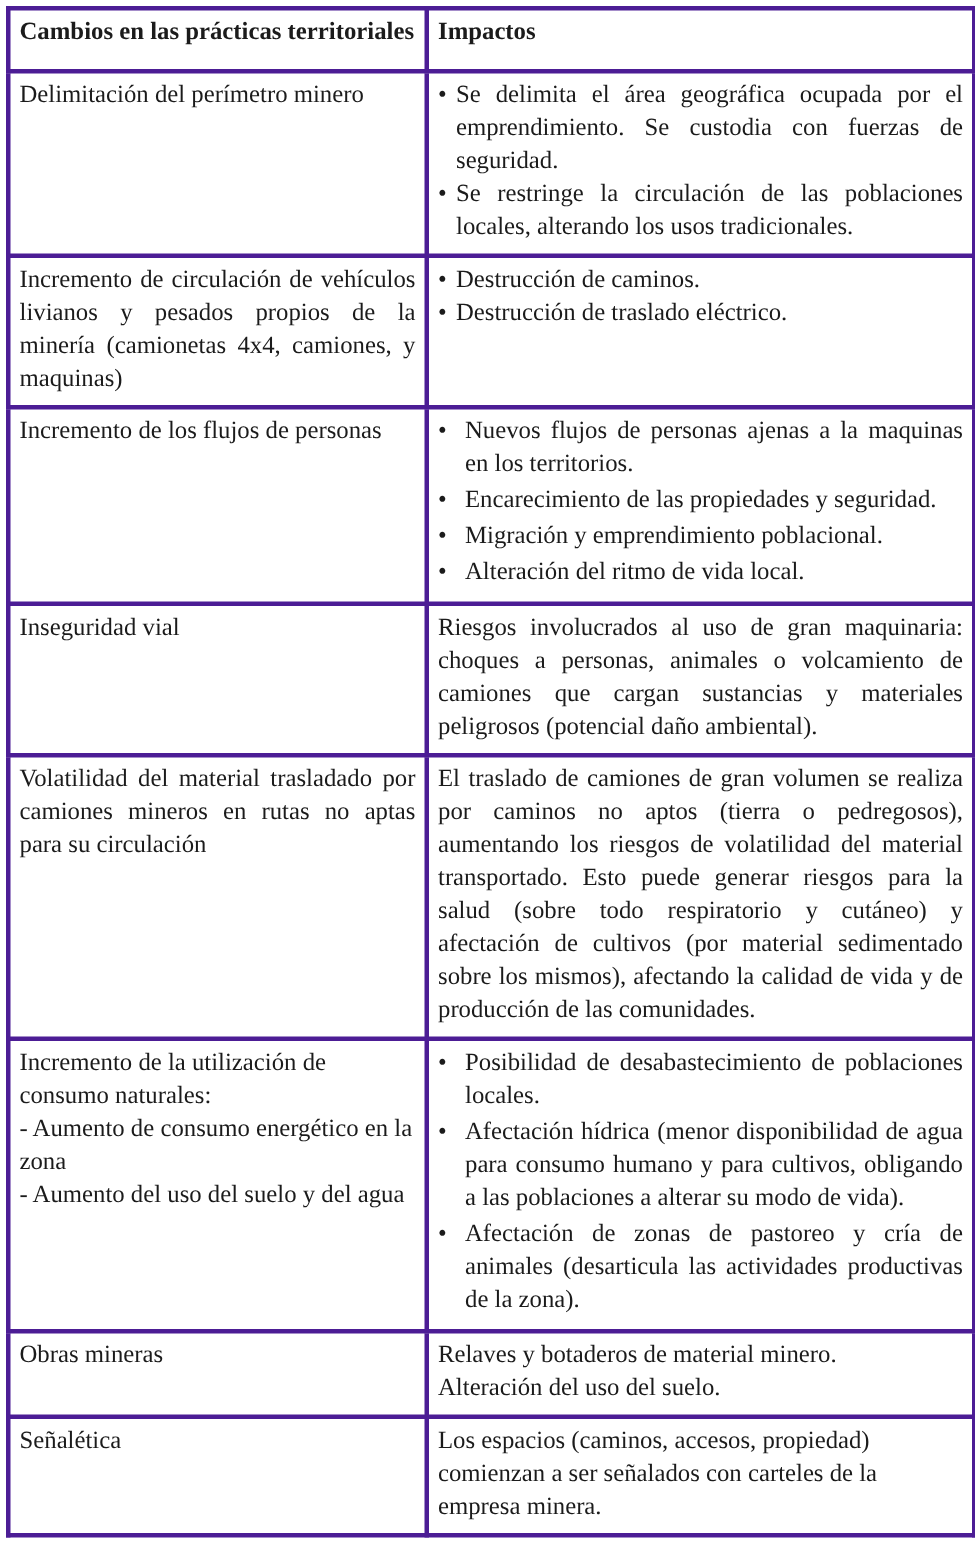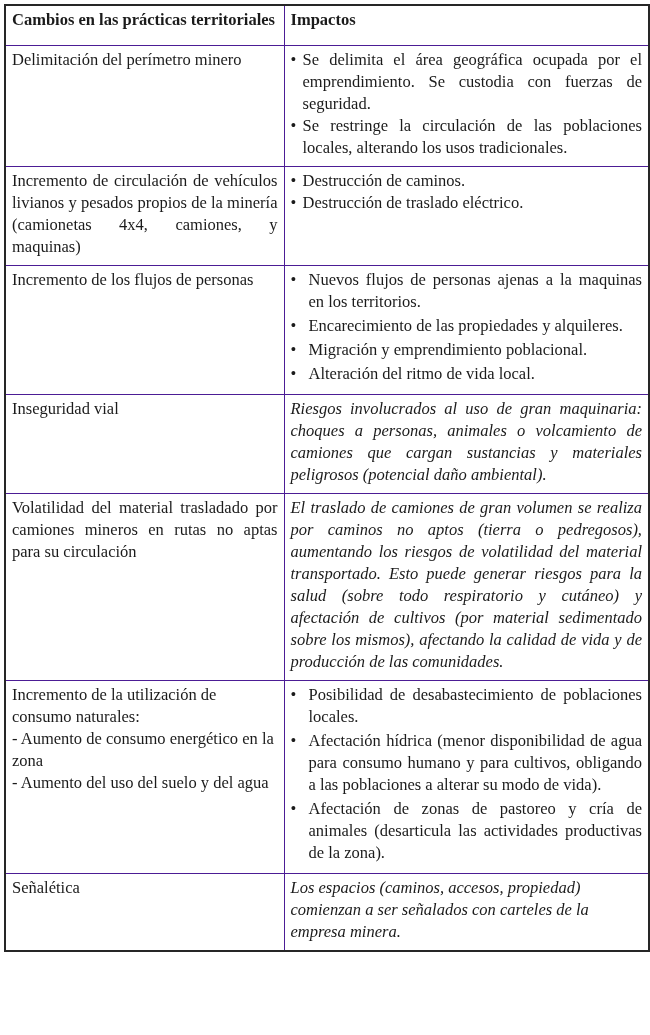--- a/index.html
+++ b/index.html
@@ -21,21 +21,21 @@
     border: 2px solid #262626;
     font-family: "Liberation Serif", "DejaVu Serif", serif;
     font-size: 16.5px;
     line-height: 22px;
     color: #1b1b1b;
     background: #ffffff;
   }
   col.col-change  { width: 279px; }
   col.col-impacts { width: 365px; }
   th, td {
-    border: 1px solid #4c1d95;
+    border: 3px solid #4c1d95;
     vertical-align: top;
     padding: 3px 6px 7px 6px;
     overflow: hidden;
   }
   thead th {
     font-weight: bold;
     text-align: left;
     padding-bottom: 14px;
   }
   .align-justify { text-align: justify; }
@@ -44,21 +44,21 @@
   .impact-item   { margin: 0; }
   .impact-item.b-tight {
     padding-left: 12px;
     text-indent: -12px;
   }
   .impact-item.b-wide {
     padding-left: 18px;
     text-indent: -18px;
     margin-bottom: 2px;
   }
-  .impact-item.b-none { padding: 0; text-indent: 0; font-style: italic; }
+  .impact-item.b-none { padding: 0; text-indent: 0; }
   .bullet-glyph {
     display: inline-block;
     text-indent: 0;
   }
   .b-tight .bullet-glyph { width: 12px; }
   .b-wide  .bullet-glyph { width: 18px; }
 </style>
 </head>
 <body>
 
@@ -92,21 +92,21 @@
             <div class="impact-item b-tight"><span class="bullet-glyph">•</span><span class="impact-text">Destrucción de caminos.</span></div>
             <div class="impact-item b-tight"><span class="bullet-glyph">•</span><span class="impact-text">Destrucción de traslado eléctrico.</span></div>
           </td>
         </tr>
         <tr>
           <td class="change-cell align-left">
             <div class="change-line">Incremento de los flujos de personas</div>
           </td>
           <td class="impacts-cell align-justify">
             <div class="impact-item b-wide"><span class="bullet-glyph">•</span><span class="impact-text">Nuevos flujos de personas ajenas a la maquinas en los territorios.</span></div>
-            <div class="impact-item b-wide"><span class="bullet-glyph">•</span><span class="impact-text">Encarecimiento de las propiedades y alquileres.</span></div>
+            <div class="impact-item b-wide"><span class="bullet-glyph">•</span><span class="impact-text">Encarecimiento de las propiedades y seguridad.</span></div>
             <div class="impact-item b-wide"><span class="bullet-glyph">•</span><span class="impact-text">Migración y emprendimiento poblacional.</span></div>
             <div class="impact-item b-wide"><span class="bullet-glyph">•</span><span class="impact-text">Alteración del ritmo de vida local.</span></div>
           </td>
         </tr>
         <tr>
           <td class="change-cell align-left">
             <div class="change-line">Inseguridad vial</div>
           </td>
           <td class="impacts-cell align-justify">
             <div class="impact-item b-none"><span class="impact-text">Riesgos involucrados al uso de gran maquinaria: choques a personas, animales o volcamiento de camiones que cargan sustancias y materiales peligrosos (potencial daño ambiental).</span></div>
@@ -127,20 +127,29 @@
             <div class="change-line">- Aumento del uso del suelo y del agua</div>
           </td>
           <td class="impacts-cell align-justify">
             <div class="impact-item b-wide"><span class="bullet-glyph">•</span><span class="impact-text">Posibilidad de desabastecimiento de poblaciones locales.</span></div>
             <div class="impact-item b-wide"><span class="bullet-glyph">•</span><span class="impact-text">Afectación hídrica (menor disponibilidad de agua para consumo humano y para cultivos, obligando a las poblaciones a alterar su modo de vida).</span></div>
             <div class="impact-item b-wide"><span class="bullet-glyph">•</span><span class="impact-text">Afectación de zonas de pastoreo y cría de animales (desarticula las actividades productivas de la zona).</span></div>
           </td>
         </tr>
         <tr>
           <td class="change-cell align-left">
+            <div class="change-line">Obras mineras</div>
+          </td>
+          <td class="impacts-cell align-left">
+            <div class="impact-item b-none"><span class="impact-text">Relaves y botaderos de material minero.</span></div>
+            <div class="impact-item b-none"><span class="impact-text">Alteración del uso del suelo.</span></div>
+          </td>
+        </tr>
+        <tr>
+          <td class="change-cell align-left">
             <div class="change-line">Señalética</div>
           </td>
           <td class="impacts-cell align-left">
             <div class="impact-item b-none"><span class="impact-text">Los espacios (caminos, accesos, propiedad) comienzan a ser señalados con carteles de la empresa minera.</span></div>
           </td>
         </tr>
       </tbody>
   </table>
 </div>
 

